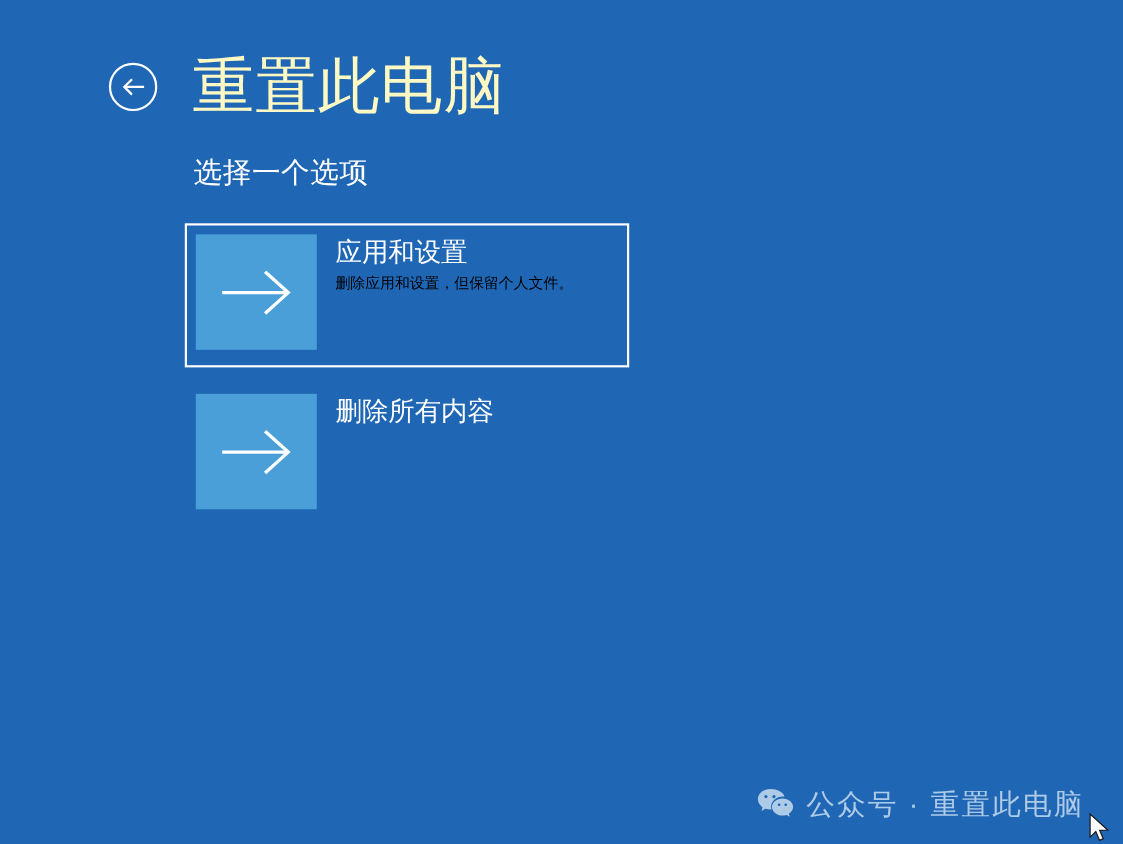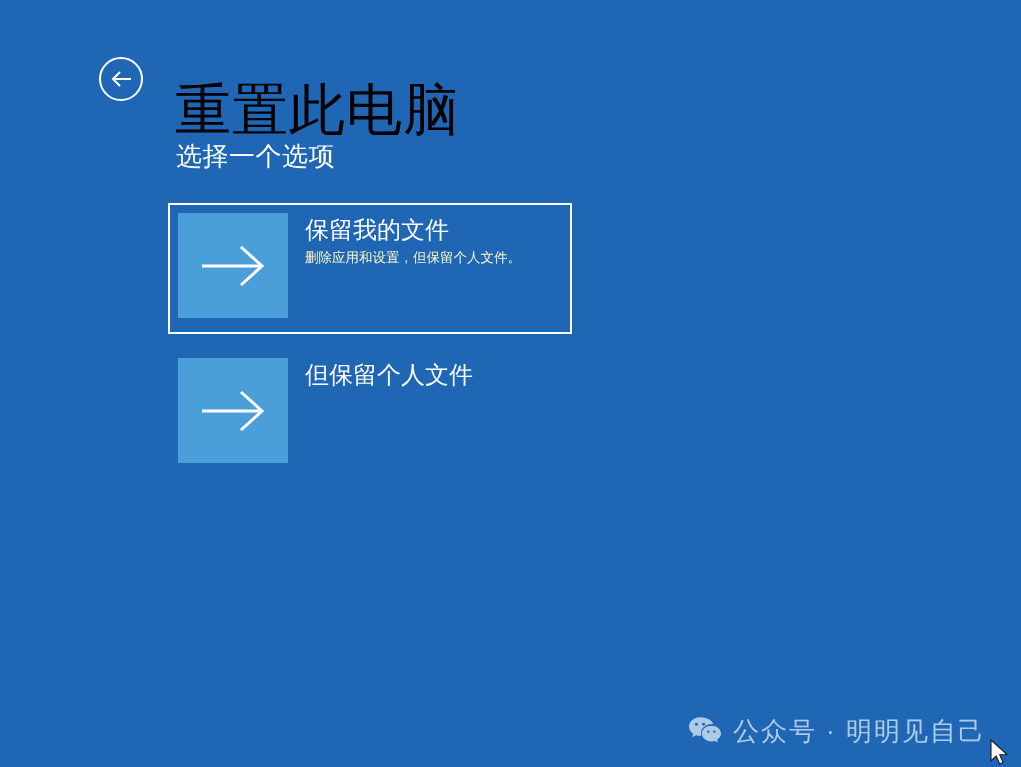--- a/index.html
+++ b/index.html
@@ -50,24 +50,23 @@
     display: block;
   }
 
   #page-title {
     position: absolute;
     left: 175px;
     top: 43px;
     font-size: 56px;
     line-height: 70px;
     font-weight: 300;
-    color: #000000;
+    color: #fef9c3;
     letter-spacing: 1px;
     white-space: nowrap;
-    margin-top: 32px;
   }
 
   #page-subtitle {
     position: absolute;
     left: 176px;
     top: 142px;
     font-size: 26px;
     line-height: 28px;
     font-weight: 400;
     color: #ffffff;
@@ -124,21 +123,21 @@
     font-weight: 300;
     color: #ffffff;
     white-space: nowrap;
   }
 
   .option-desc {
     margin-top: 3px;
     font-size: 13.5px;
     line-height: 19px;
     font-weight: 400;
-    color: #fef9c3;
+    color: #000000;
     white-space: nowrap;
   }
 
   #option-0 { left: 168px; top: 203px; width: 404px; height: 131px; }
   #option-1 { left: 168px; top: 348px; width: 404px; height: 125px; }
 
   
   #watermark {
     position: absolute;
     right: 35px;
@@ -196,56 +195,56 @@
 
     <div class="option focused" id="option-0">
       <div class="option-inner">
         <div class="option-icon-tile">
           <svg width="70" height="46" viewBox="0 0 70 46" aria-hidden="true">
             <path d="M4 23 H64" stroke="#ffffff" stroke-width="3" fill="none"></path>
             <path d="M43 4 L64 23 L43 42" stroke="#ffffff" stroke-width="3" fill="none" stroke-linecap="butt" stroke-linejoin="miter"></path>
           </svg>
         </div>
         <div class="option-text">
-          <div class="option-title">保留我的文件</div>
+          <div class="option-title">应用和设置</div>
           <div class="option-desc">删除应用和设置，但保留个人文件。</div>
         </div>
       </div>
     </div>
 
     <div class="option" id="option-1">
       <div class="option-inner">
         <div class="option-icon-tile">
           <svg width="70" height="46" viewBox="0 0 70 46" aria-hidden="true">
             <path d="M4 23 H64" stroke="#ffffff" stroke-width="3" fill="none"></path>
             <path d="M43 4 L64 23 L43 42" stroke="#ffffff" stroke-width="3" fill="none" stroke-linecap="butt" stroke-linejoin="miter"></path>
           </svg>
         </div>
         <div class="option-text">
-          <div class="option-title">但保留个人文件</div>
+          <div class="option-title">删除所有内容</div>
         </div>
       </div>
     </div>
 
   </div>
 
   <div id="watermark">
     <div id="watermark-icon">
       <svg width="34" height="30" viewBox="0 0 34 30" aria-hidden="true">
         <g fill="#d6e6f5">
           <path d="M12.2 1.2 C5.9 1.2 1 5.5 1 10.6 c0 2.9 1.6 5.5 4.2 7.2 l-1 3.4 3.8 -2 c1.3 0.4 2.7 0.6 4.2 0.6 0.4 0 0.8 0 1.2 -0.05 -0.25 -0.8 -0.4 -1.7 -0.4 -2.55 0 -5.1 4.9 -9.2 11 -9.2 0.4 0 0.8 0.02 1.2 0.06 C24.2 4.3 18.8 1.2 12.2 1.2 Z"></path>
           <circle cx="8.3" cy="8.2" r="1.45" fill="#1f66b5"></circle>
           <circle cx="15.6" cy="8.2" r="1.45" fill="#1f66b5"></circle>
           <path d="M33 17.6 c0 -4.3 -4.3 -7.8 -9.6 -7.8 -5.3 0 -9.6 3.5 -9.6 7.8 0 4.3 4.3 7.8 9.6 7.8 1.2 0 2.3 -0.2 3.4 -0.5 l3.2 1.7 -0.85 -2.9 C31.5 22.2 33 20.1 33 17.6 Z"></path>
           <circle cx="20.3" cy="15.6" r="1.2" fill="#1f66b5"></circle>
           <circle cx="26.3" cy="15.6" r="1.2" fill="#1f66b5"></circle>
         </g>
       </svg>
     </div>
-    <div id="watermark-text">公众号 · 明明见自己</div>
+    <div id="watermark-text">公众号 · 重置此电脑</div>
   </div>
 
   <div id="mouse-cursor">
     <svg width="22" height="30" viewBox="0 0 22 30" aria-hidden="true">
       <path d="M1 1 L1 22 L6.2 17 L9.6 25 L13 23.4 L9.7 15.8 L17 15.6 Z" fill="#ffffff" stroke="#1a1a1a" stroke-width="1.1" stroke-linejoin="miter"></path>
     </svg>
   </div>
 
 </div>
 

